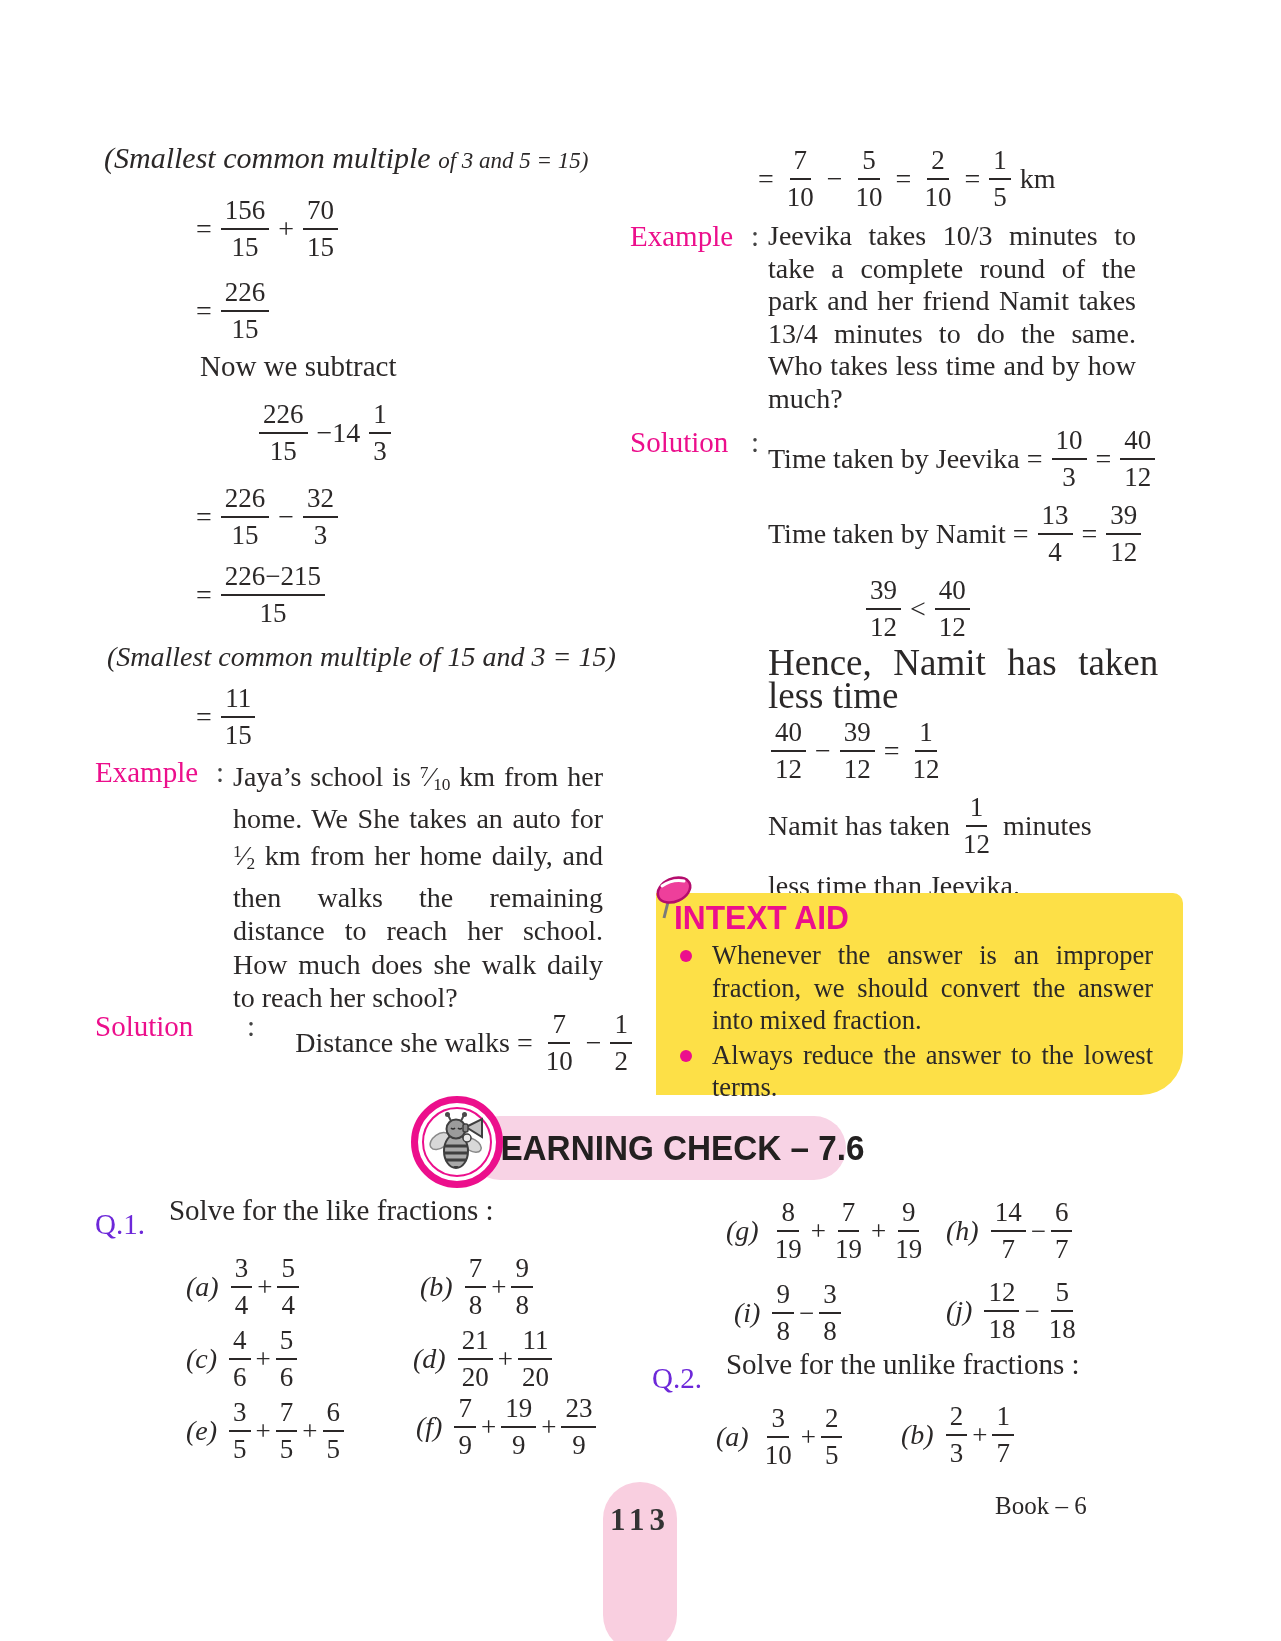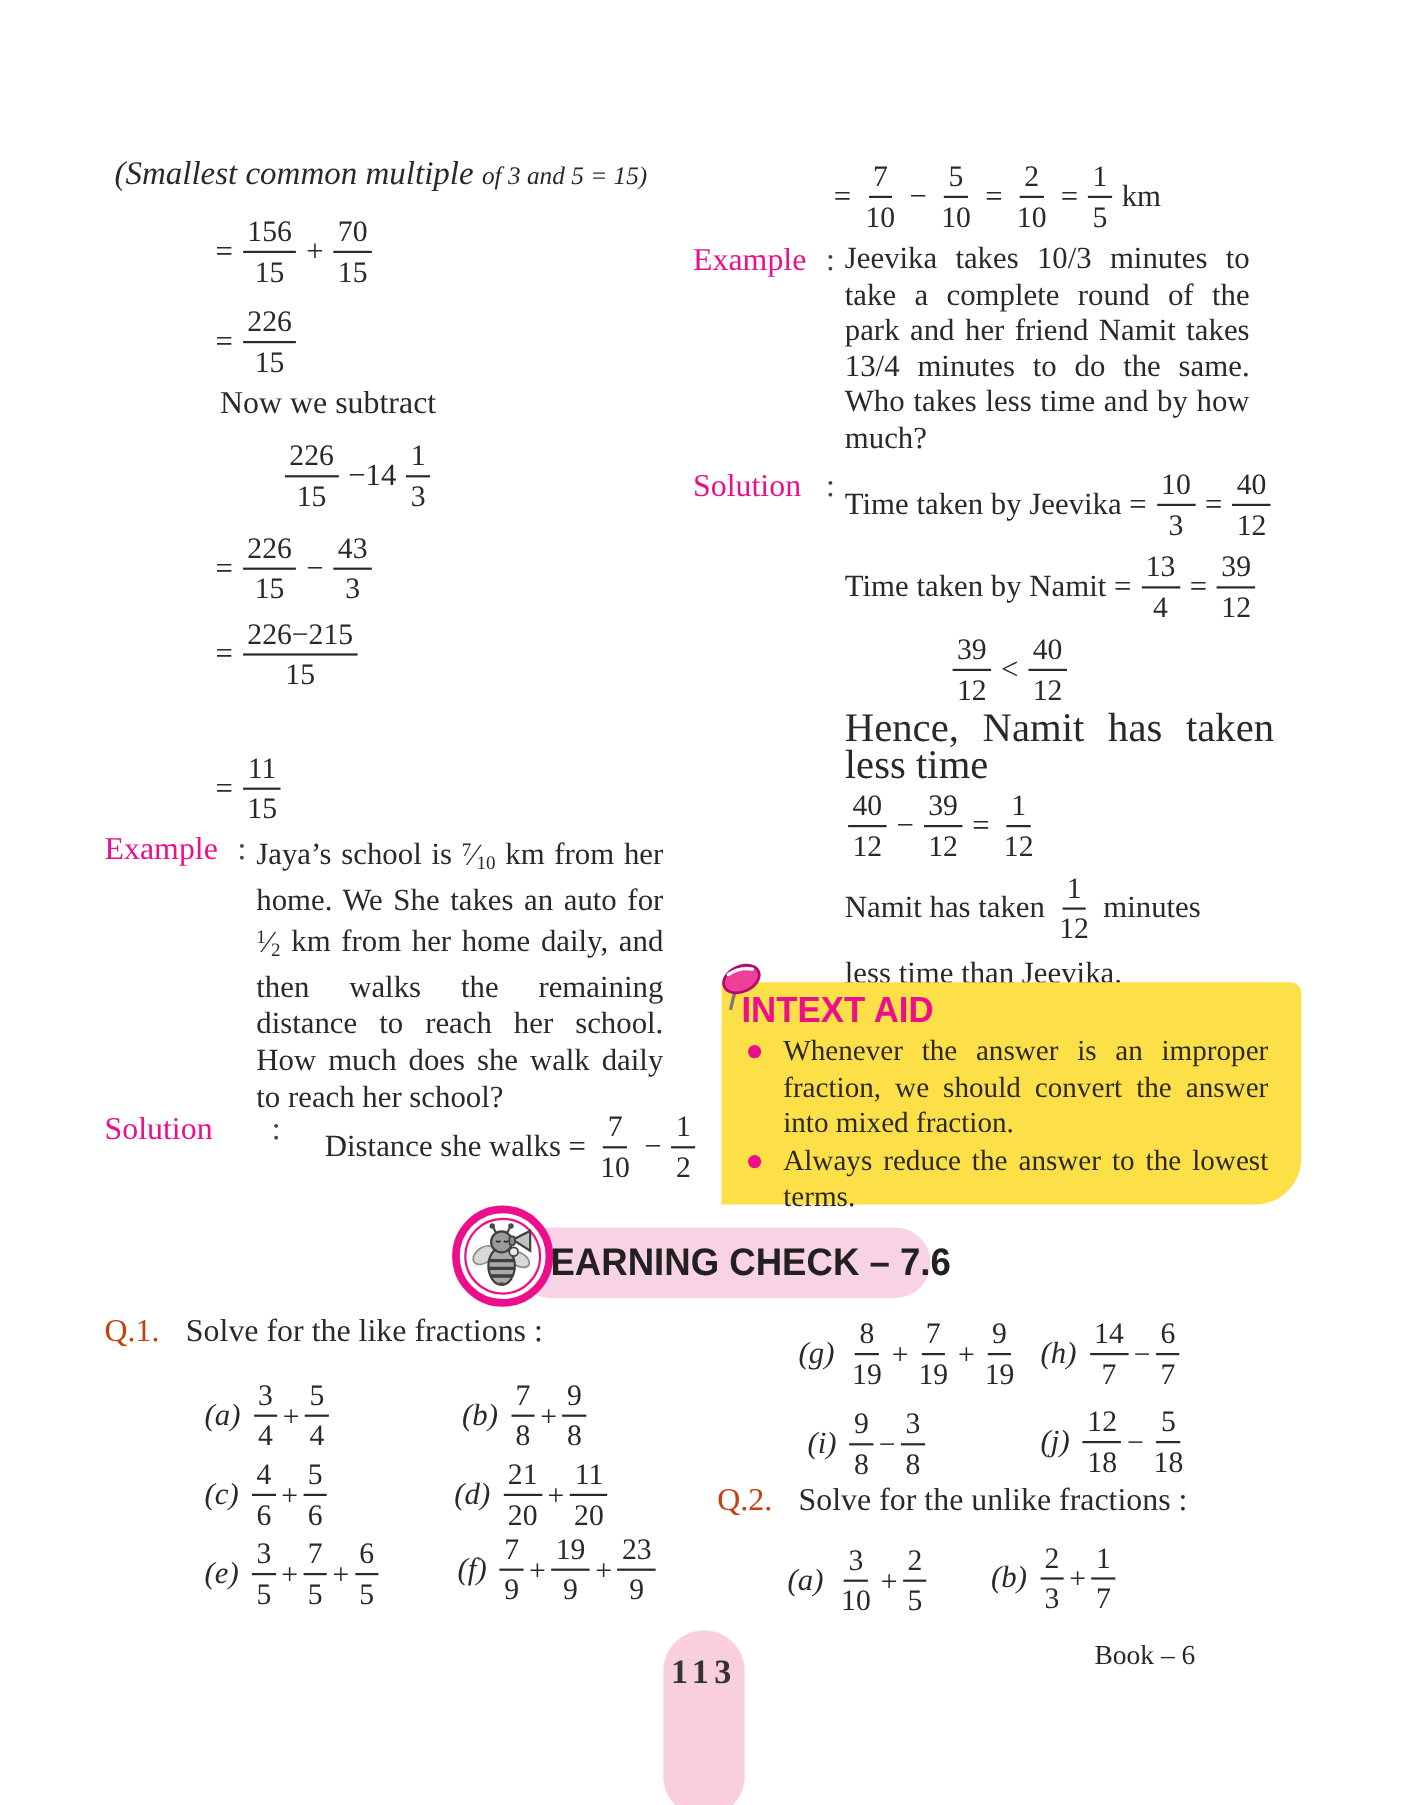--- a/index.html
+++ b/index.html
@@ -61,21 +61,21 @@
            display:flex;align-items:center;justify-content:center;padding-left:30px;box-sizing:border-box;}
   #lc-title{font-family:"Liberation Sans","DejaVu Sans",sans-serif;font-weight:900;font-size:35px;
             color:#232020;transform:scaleX(.95);white-space:nowrap;}
   #lc-circle{left:411px;top:1096px;width:92px;height:92px;border-radius:50%;
              border:7px solid #EC0F8C;background:#fff;box-sizing:border-box;display:flex;align-items:center;justify-content:center;}
   #lc-circle-inner{width:70px;height:70px;border-radius:50%;border:2.5px solid #EC0F8C;box-sizing:border-box;
              display:flex;align-items:center;justify-content:center;background:#fff;}
 
   
   .q-heading{display:flex;font-size:29px;}
-  .q-heading .q-num{color:#c2410c;margin-right:24px;}
+  .q-heading .q-num{color:#6d28d9;margin-right:24px;margin-top:14px;}
   #q1-heading{left:95px;top:1194px;}
   #q2-heading{left:652px;top:1348px;}
   .q-item{display:flex;align-items:center;gap:9px;}
   .q-item .q-label{font-style:italic;font-size:28px;}
   .q-item .mrow{font-size:27px;}
   .q-item .mrow .mtxt{margin:0 2px;}
   #item-a{left:186px;top:1254px;} #item-b{left:420px;top:1254px;}
   #item-c{left:186px;top:1326px;} #item-d{left:413px;top:1326px;}
   #item-e{left:186px;top:1398px;} #item-f{left:416px;top:1394px;}
   #item-g{left:726px;top:1198px;} #item-h{left:946px;top:1198px;}
@@ -128,31 +128,32 @@
       </span>
     </div>
   <div class="abs mrow" id="eq4">
       <span class="mtxt">=</span>
       <span class="frac">
         <span class="num">226</span>
         <span class="den">15</span>
       </span>
       <span class="mtxt">−</span>
       <span class="frac">
-        <span class="num">43</span>
+        <span class="num">32</span>
         <span class="den">3</span>
       </span>
     </div>
   <div class="abs mrow" id="eq5">
       <span class="mtxt">=</span>
       <span class="frac">
         <span class="num">226−215</span>
         <span class="den">15</span>
       </span>
     </div>
+  <div class="abs" id="note2">(Smallest common multiple of 15 and 3 = 15)</div>
   <div class="abs mrow" id="eq6">
       <span class="mtxt">=</span>
       <span class="frac">
         <span class="num">11</span>
         <span class="den">15</span>
       </span>
     </div>
 
   <div class="abs ex-row" id="example-left">
     <div class="ex-label">Example</div>

